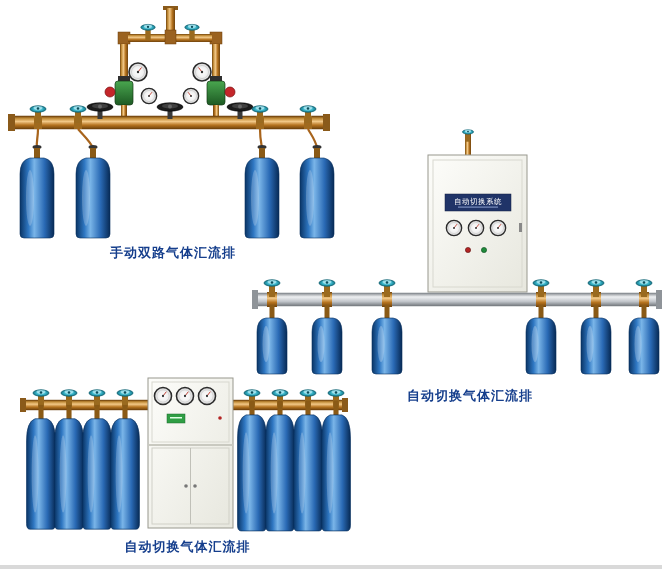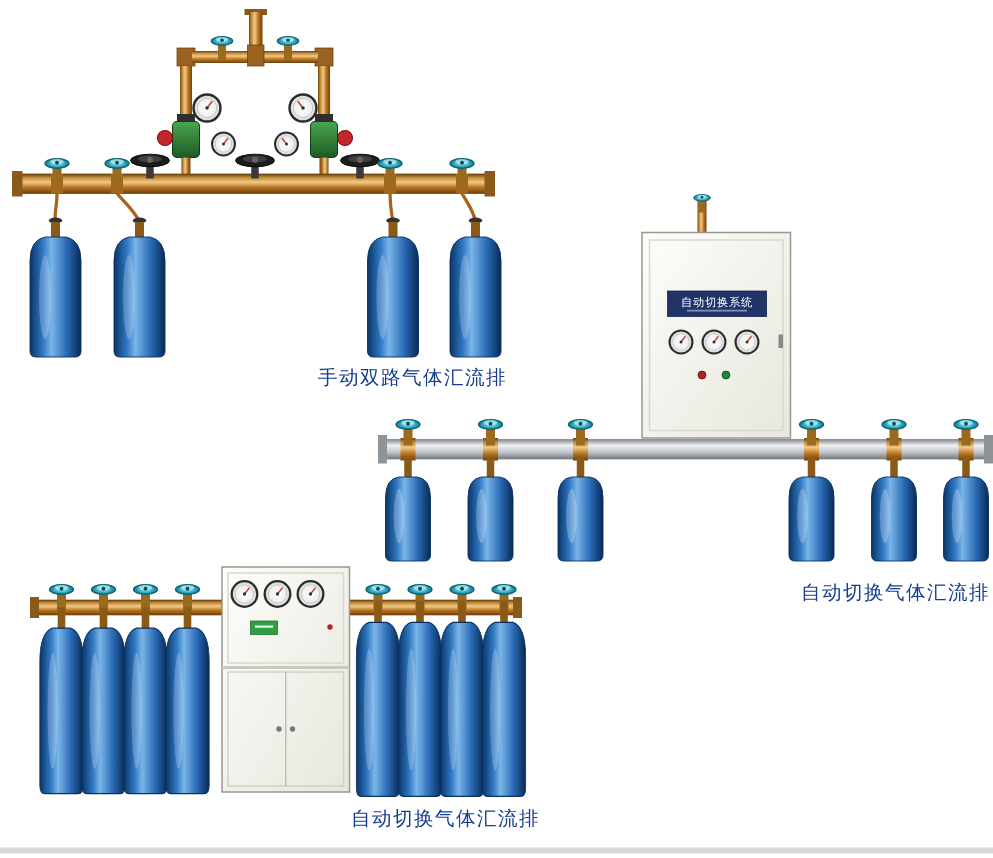--- a/index.html
+++ b/index.html
@@ -2,22 +2,22 @@
 <html><head>
 <meta charset="utf-8">
 <style>
   html,body{margin:0;padding:0;background:#fff;}
   .stage{
     position:relative;width:662px;height:572px;background:#fff;overflow:hidden;
     font-family:"DejaVu Sans",sans-serif;
   }
   .figure{position:absolute;}
   .caption{
-    position:absolute;text-align:right;color:#153e8c;
-    font-size:13px;font-weight:normal;letter-spacing:1px;line-height:14px;
+    position:absolute;text-align:center;color:#153e8c;
+    font-size:13px;font-weight:bold;letter-spacing:1px;line-height:14px;
   }
   .bottom-strip{
     position:absolute;left:0;top:565px;width:662px;height:4px;background:#d9d9d9;
   }
 </style>
 </head>
 <body>
 
 <div class="stage">
 

